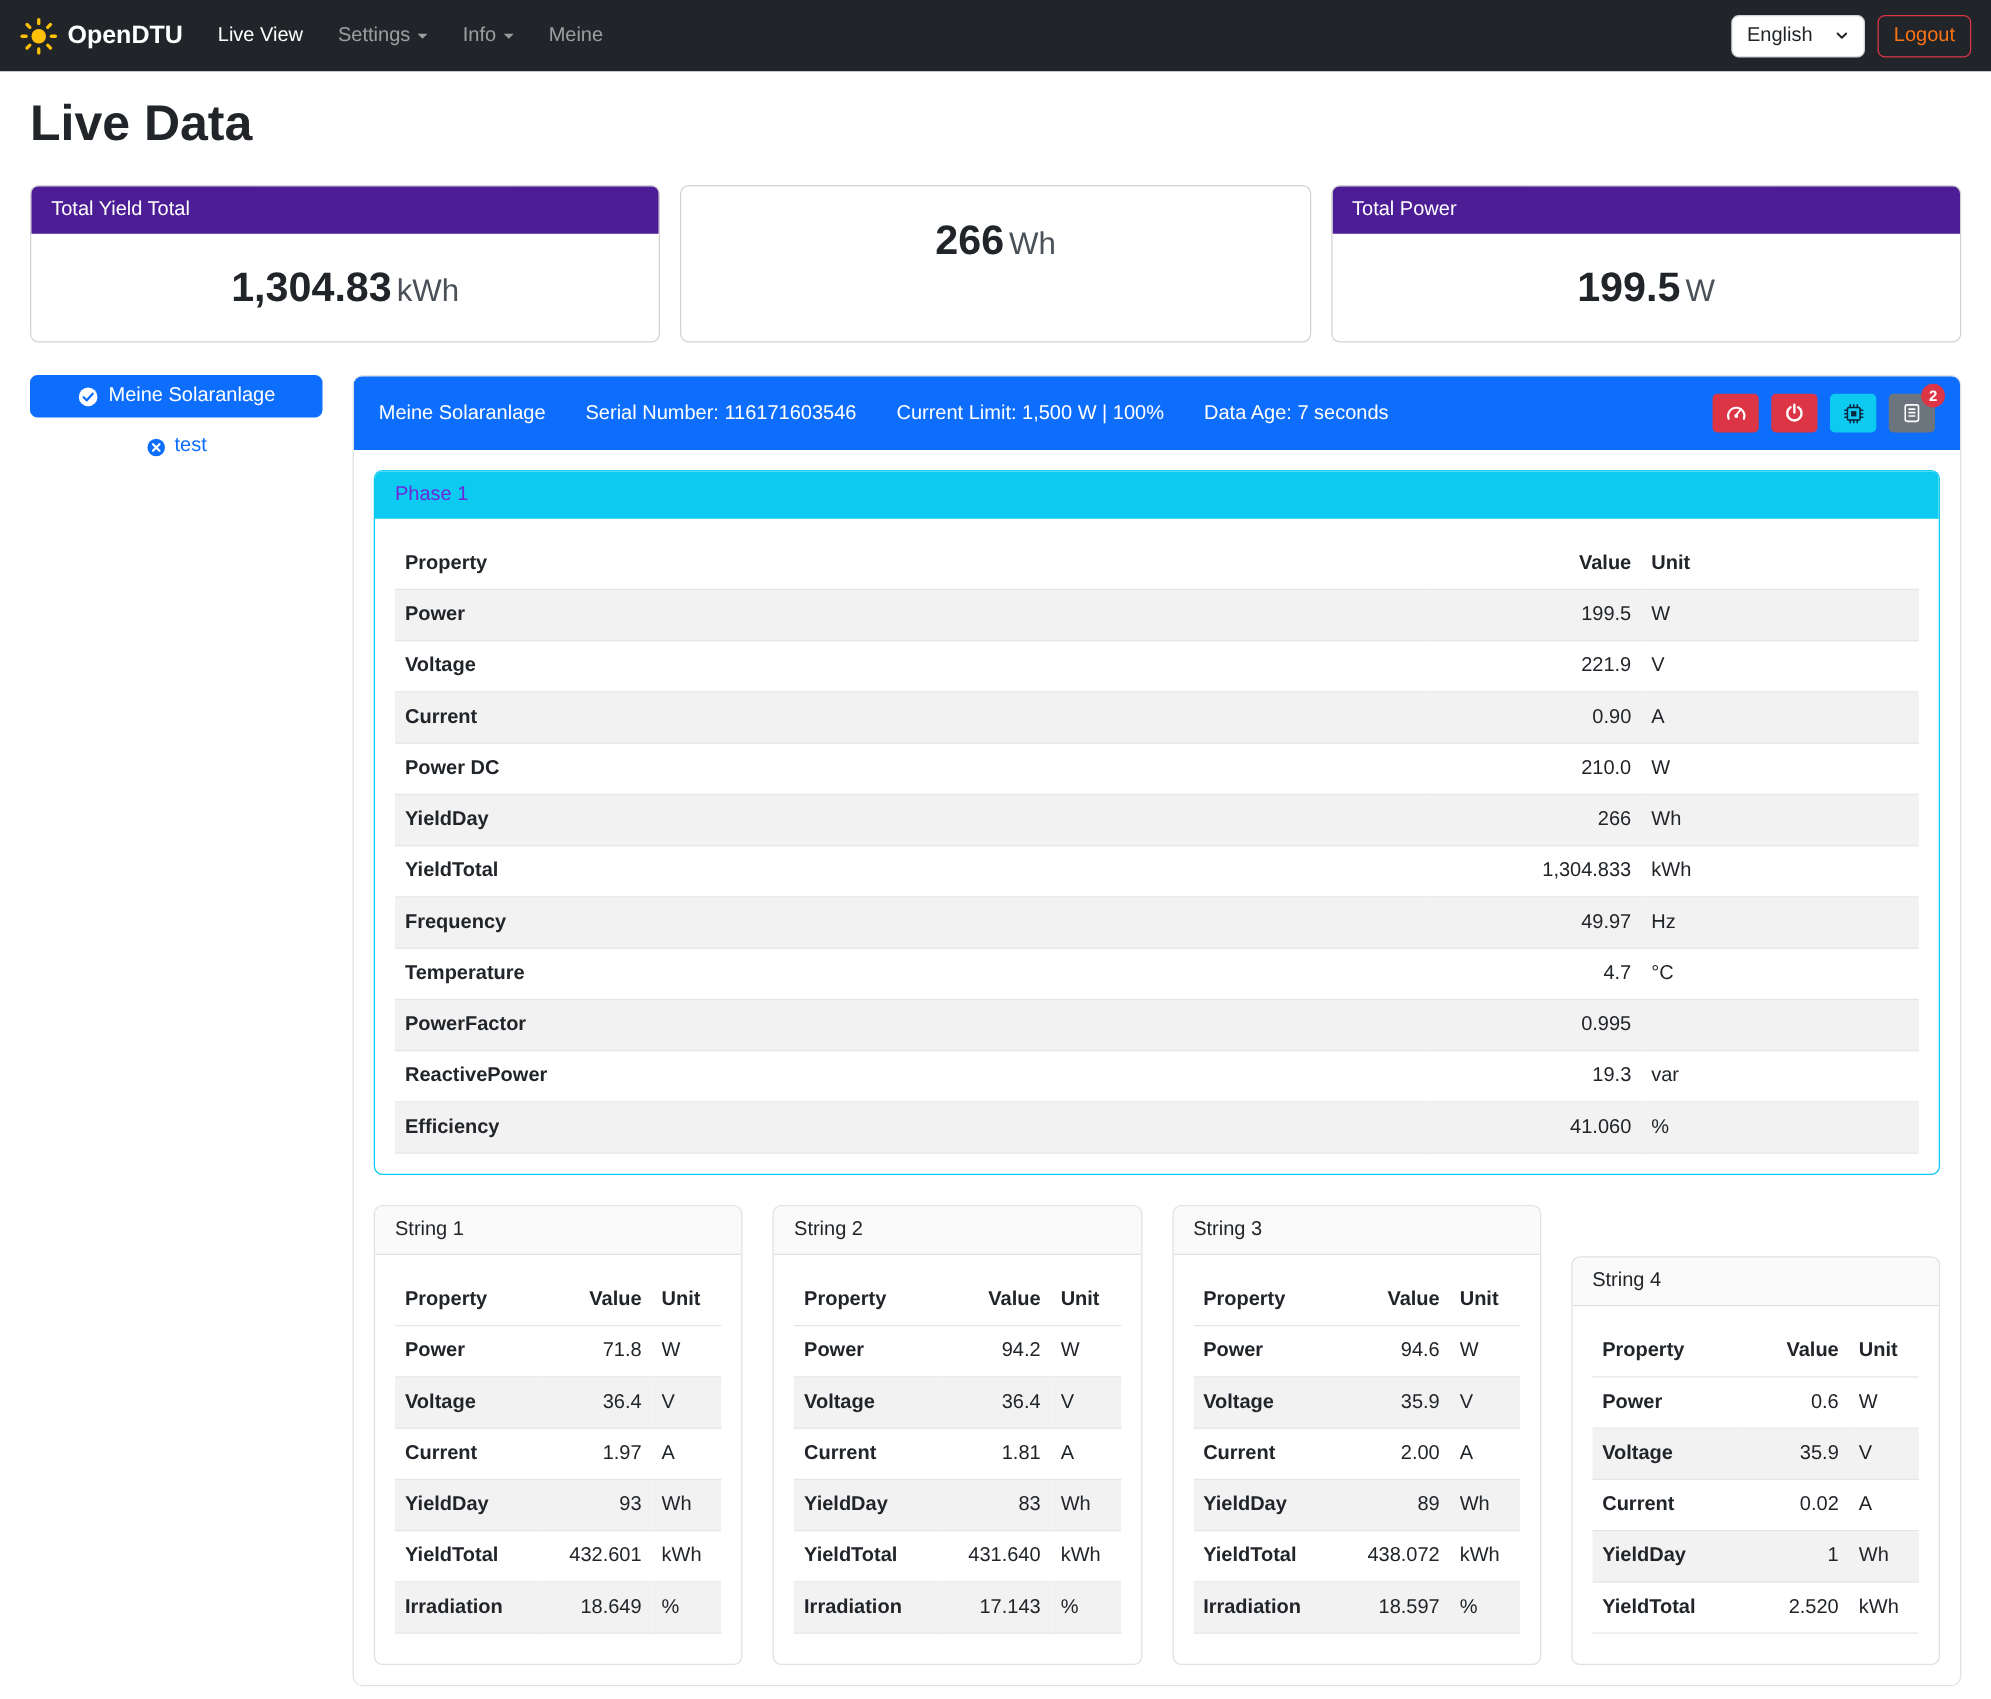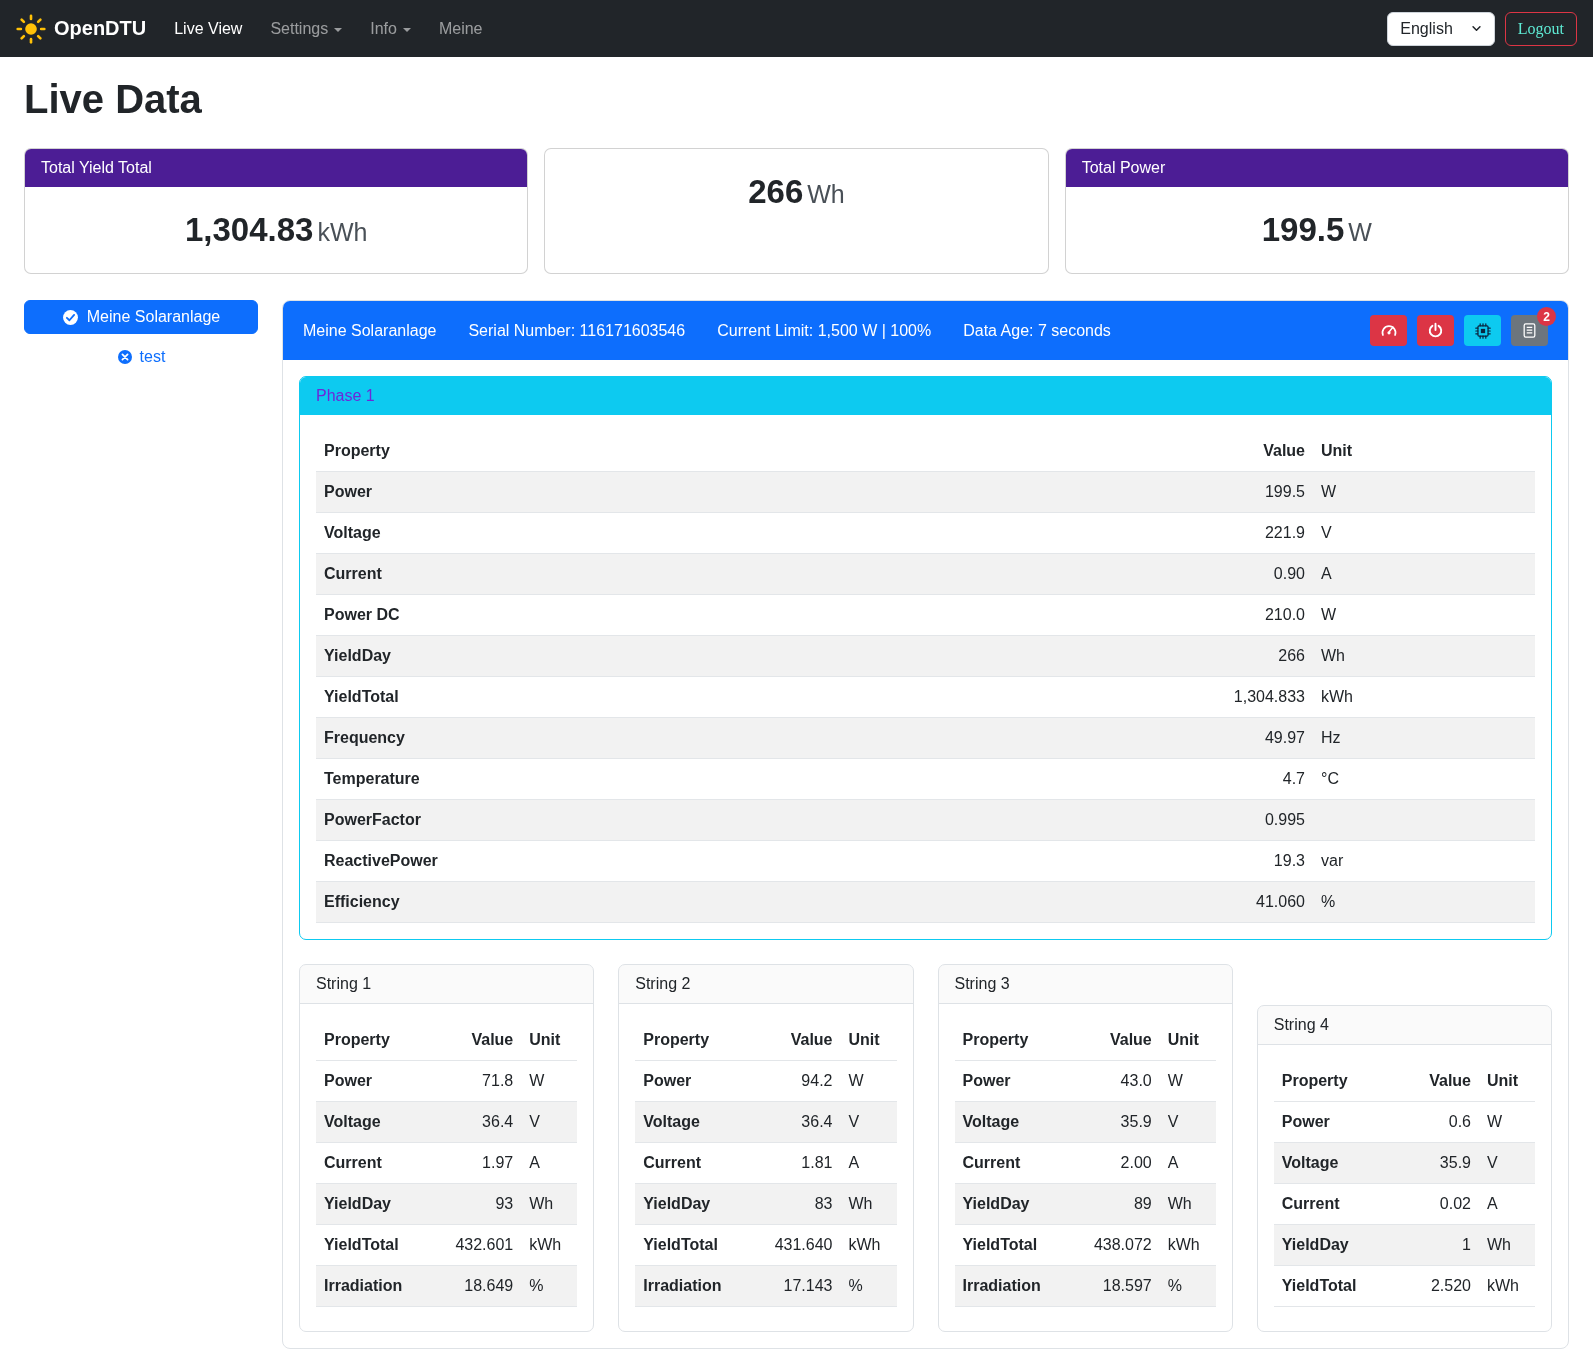--- a/index.html
+++ b/index.html
@@ -29,22 +29,22 @@
   .caret::after {
     content: ""; display: inline-block; margin-left: 6px; vertical-align: 2px;
     border-top: 4px solid currentColor; border-left: 4px solid transparent; border-right: 4px solid transparent;
   }
   .nav-right { margin-left: auto; display: flex; align-items: center; gap: 10px; }
   .lang-select {
     background: #fff; color: #212529; border: 1px solid #ced4da; border-radius: 6px;
     padding: 7px 12px; display: flex; align-items: center; gap: 18px; font-size: 16px; cursor: pointer;
   }
   .logout {
-    background: transparent; color: #5eead4; border: 1px solid #dc3545; border-radius: 6px;
-    padding: 7px 12px; font-size: 16px; font-family: Liberation Serif, serif; cursor: pointer;
+    background: transparent; color: #f97316; border: 1px solid #dc3545; border-radius: 6px;
+    padding: 7px 12px; font-size: 16px; font-family: Liberation Sans, sans-serif; cursor: pointer;
   }
 
   
   .content { padding: 20px 24px 24px 24px; }
   h1.page-title { font-size: 40px; font-weight: 700; margin-bottom: 26px; }
 
   
   .summary-row { display: flex; gap: 16px; margin-bottom: 26px; }
   .summary-card {
     flex: 1; border: 1px solid rgba(0,0,0,.175); border-radius: 7px; background: #fff; overflow: hidden;
@@ -58,21 +58,21 @@
 
   
   .main-row { display: flex; gap: 24px; align-items: flex-start; }
   .sidebar { width: 234px; flex: none; }
   .inv-select-btn {
     width: 100%; background: #0d6efd; border: 1px solid #0d6efd; color: #fff;
     border-radius: 6px; padding: 7px 12px; font-size: 16px; font-family: inherit;
     display: flex; align-items: center; justify-content: center; gap: 8px; cursor: pointer;
   }
   .inv-other {
-    margin-top: 14px; display: flex; align-items: center; justify-content: center; gap: 7px;
+    margin-top: 14px; display: flex; align-items: flex-end; justify-content: center; gap: 7px;
     color: #0d6efd; font-size: 16px; cursor: pointer;
   }
 
   
   .panel {
     flex: 1; border: 1px solid #dee2e6; border-radius: 8px; background: #fff; overflow: hidden;
   }
   .panel-header {
     background: #0d6efd; color: #fff; padding: 14px 20px;
     display: flex; align-items: center; gap: 32px; font-size: 16px;
@@ -469,21 +469,21 @@
                   <tr>
                     <th>Property</th>
                     <th class="val">Value</th>
                     <th class="unit">Unit</th>
                   </tr>
                 </thead>
                 <tbody>
 
                     <tr>
                       <td class="prop">Power</td>
-                      <td class="val">43.0</td>
+                      <td class="val">94.6</td>
                       <td class="unit">W</td>
                     </tr>
 
                     <tr>
                       <td class="prop">Voltage</td>
                       <td class="val">35.9</td>
                       <td class="unit">V</td>
                     </tr>
 
                     <tr>

